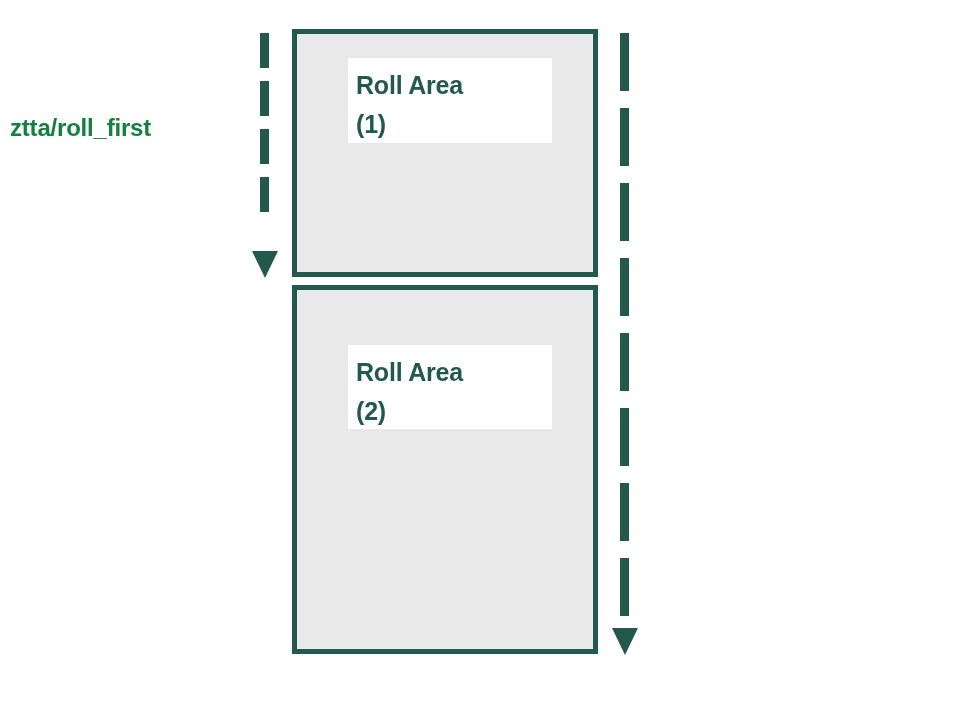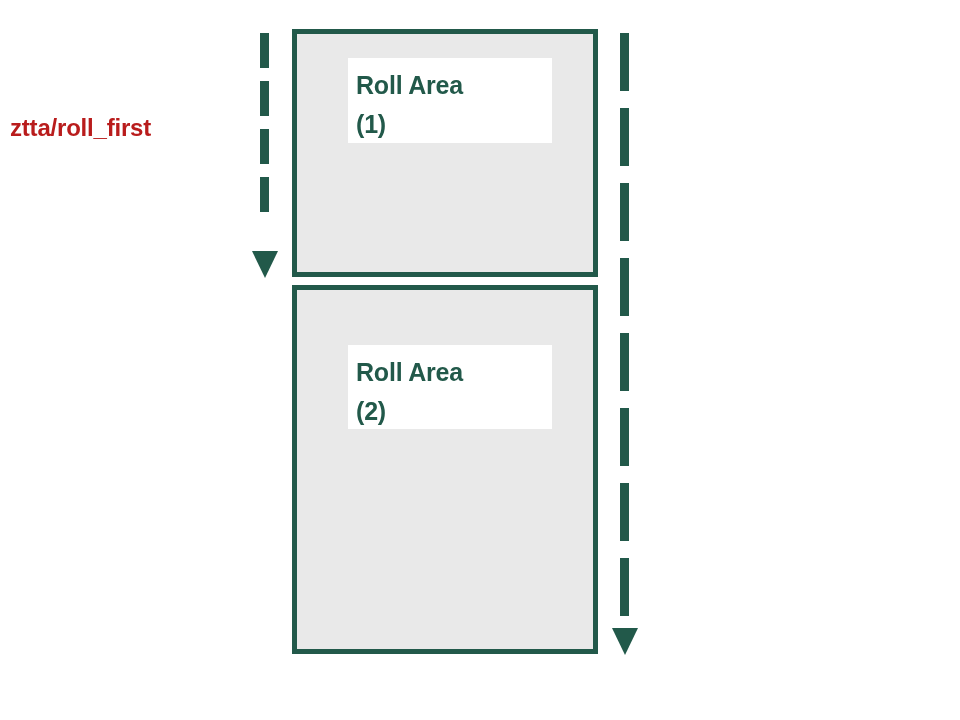--- a/index.html
+++ b/index.html
@@ -101,21 +101,21 @@
   }
   #dash-area {
     left: 620px;
     top: 33px;
     height: 622px;
   }
 
   
   .edge-label {
     position: absolute;
-    color: #b91c1c;
+    color: #15803d;
     font-size: 24px;
     font-weight: bold;
     letter-spacing: -0.2px;
     white-space: nowrap;
   }
   #label-roll-first {
     left: 10px;
     top: 114px;
   }
   #label-roll-area {

